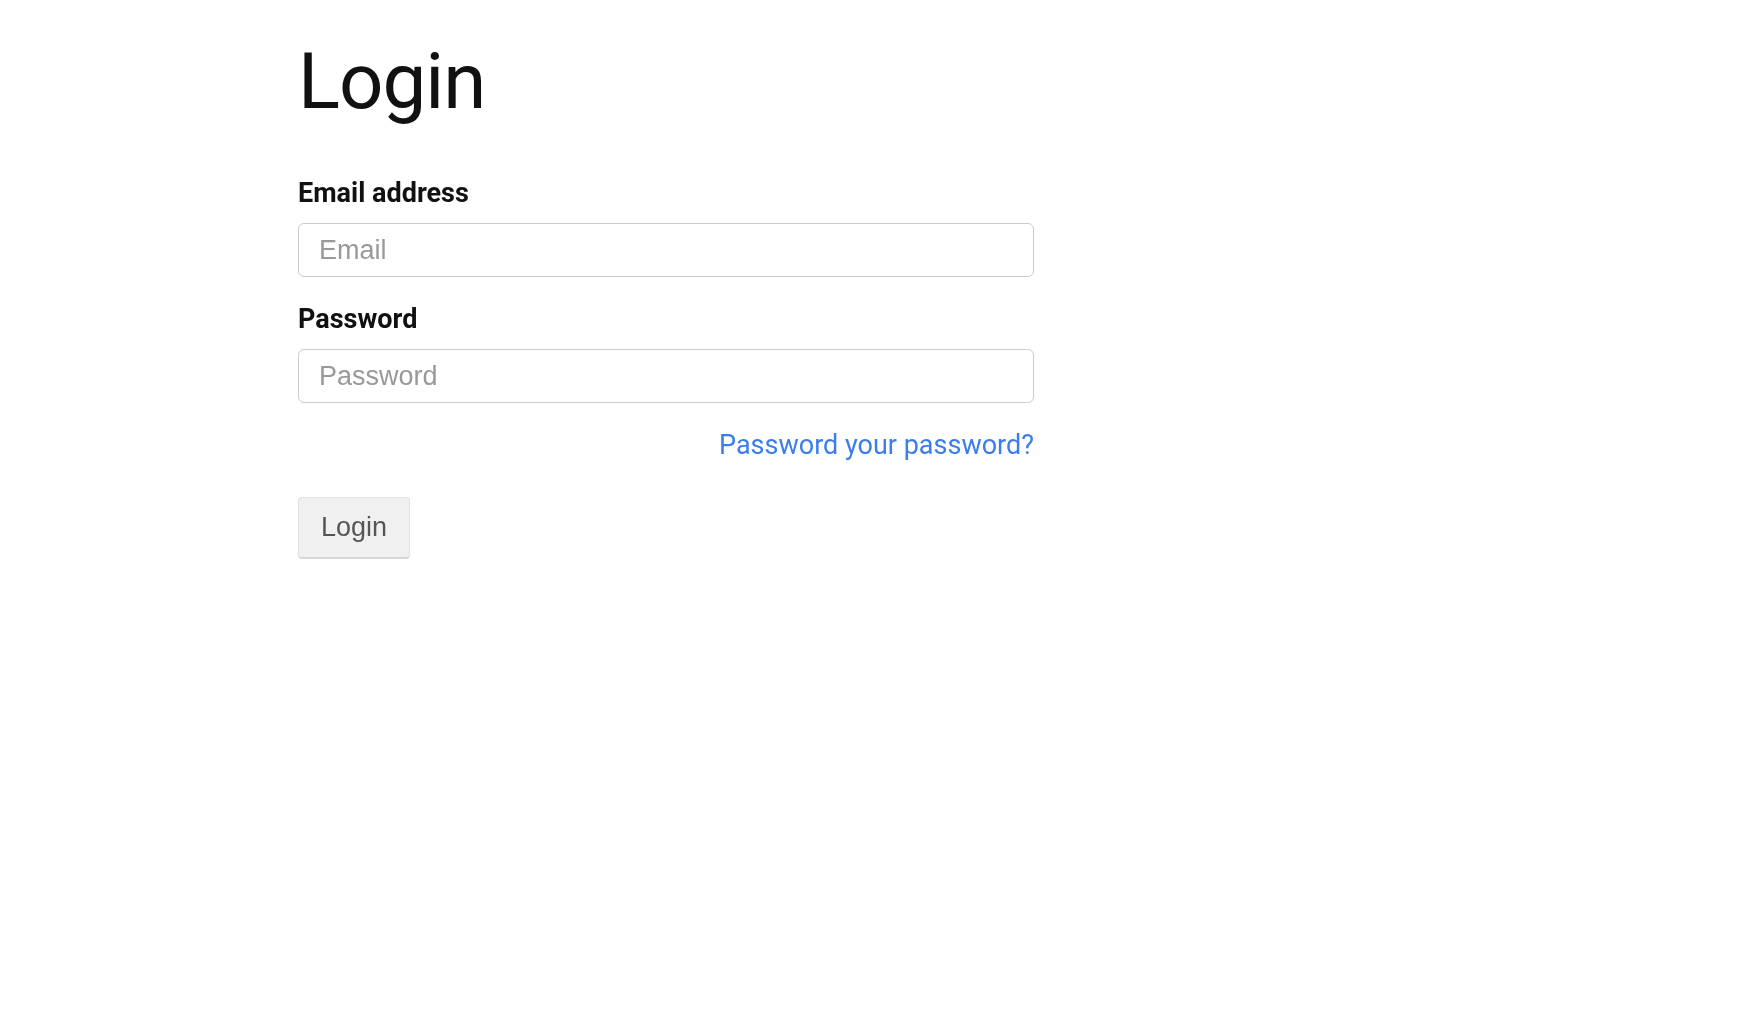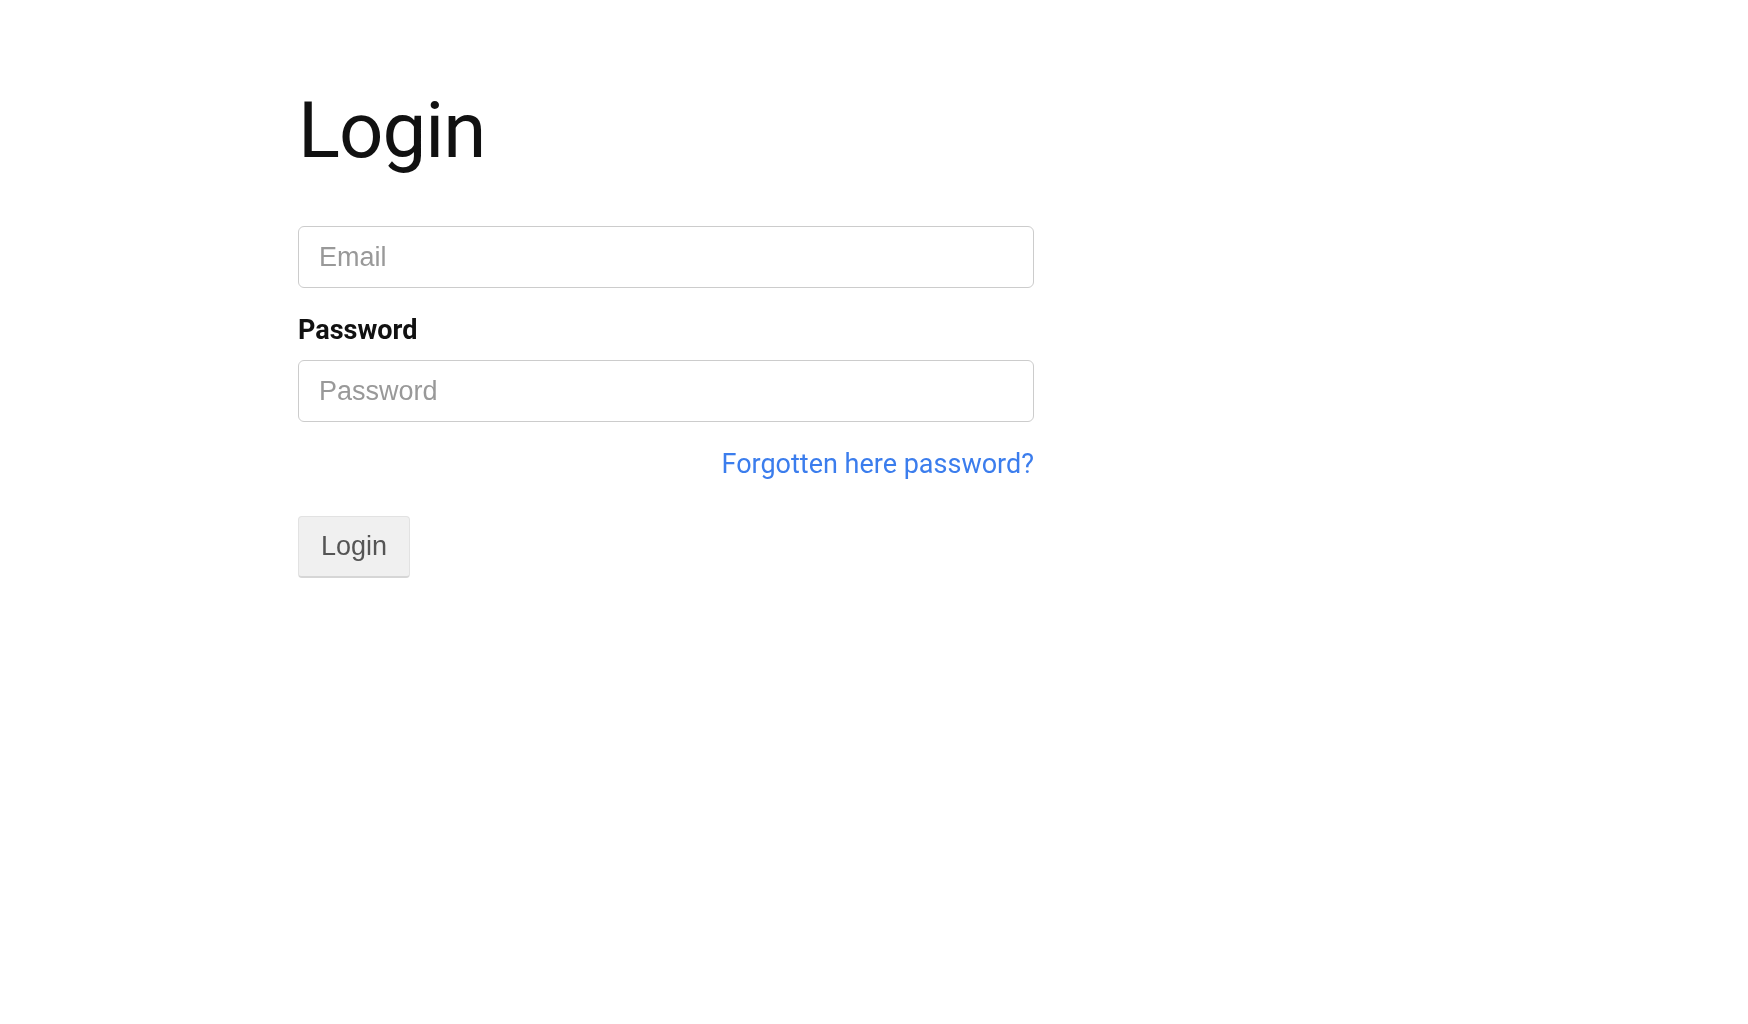--- a/index.html
+++ b/index.html
@@ -10,42 +10,42 @@
     body {
       font-family: -apple-system, BlinkMacSystemFont, "Segoe UI", Roboto, Helvetica, Arial, sans-serif;
       background: #fff;
       color: #111;
       width: 1748px;
       min-height: 1024px;
     }
     .container {
       margin-left: 298px;
       width: 736px;
-      padding-top: 85px;
+      padding-top: 36px;
     }
     h1.page-title {
       font-size: 78px;
       font-weight: 400;
       color: #111;
       margin-bottom: 50px;
       letter-spacing: -1px;
     }
     .form-group {
       margin-bottom: 26px;
     }
     .form-label {
       display: block;
       font-size: 27px;
       font-weight: 700;
       color: #111;
       margin-bottom: 14px;
     }
     .form-input {
       width: 100%;
-      height: 62px;
+      height: 54px;
       padding: 0 20px;
       font-size: 27px;
       color: #555;
       background: #fff;
       border: 1px solid #ccc;
       border-radius: 6px;
       outline: none;
     }
     .form-input::placeholder {
       color: #999;
@@ -82,27 +82,28 @@
       color: #3b7ded;
     }
   </style>
 </head>
 <body>
 
 <div class="container">
   <h1 class="page-title">Login</h1>
 
   <div class="form-group">
+    <label class="form-label">Email address</label>
     <input type="text" class="form-input" placeholder="Email" style="">
   </div>
 
   <div class="form-group">
     <label class="form-label">Password</label>
     <input type="password" class="form-input" placeholder="Password" style="">
   </div>
 
   <div class="forgot-row">
-    <a class="link">Forgotten here password?</a>
+    <a class="link">Password your password?</a>
   </div>
 
   <button class="login-button">Login</button>
 
 </div>
 
 </body></html>

